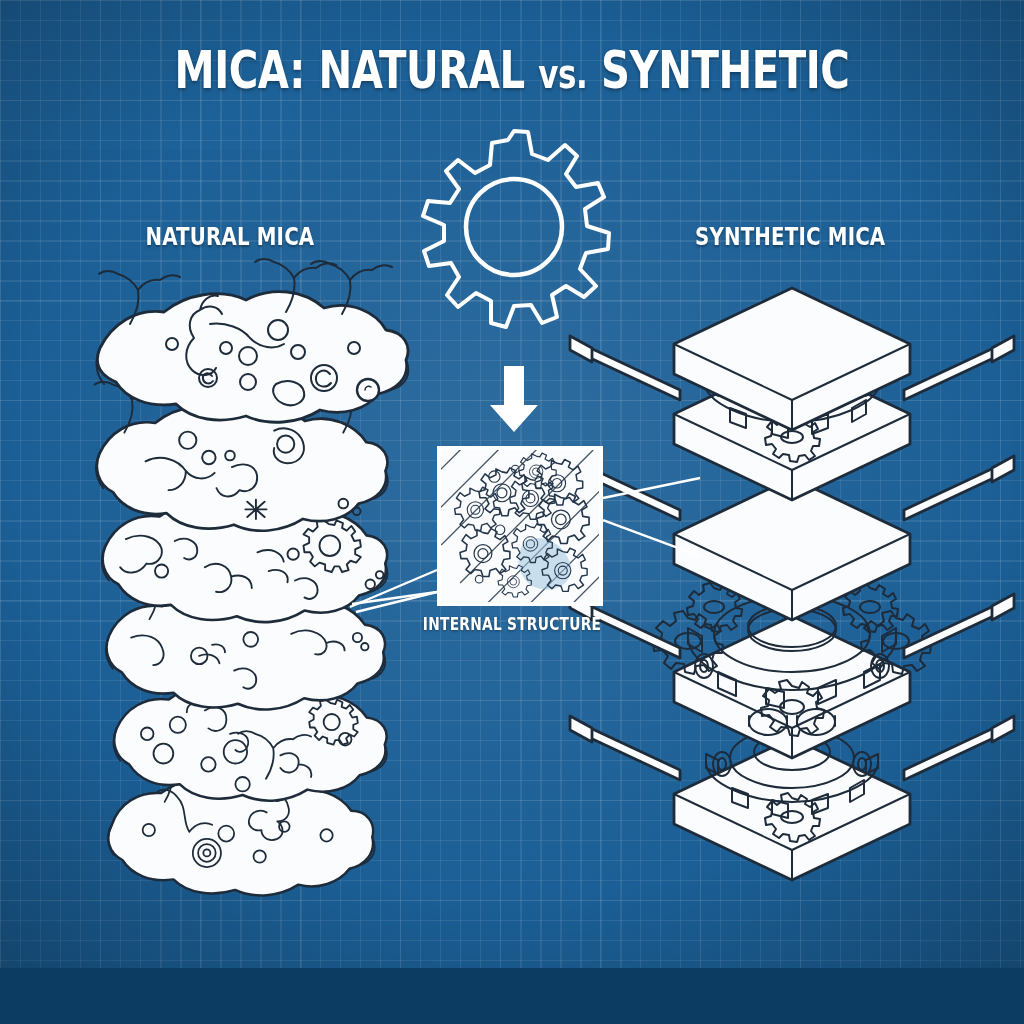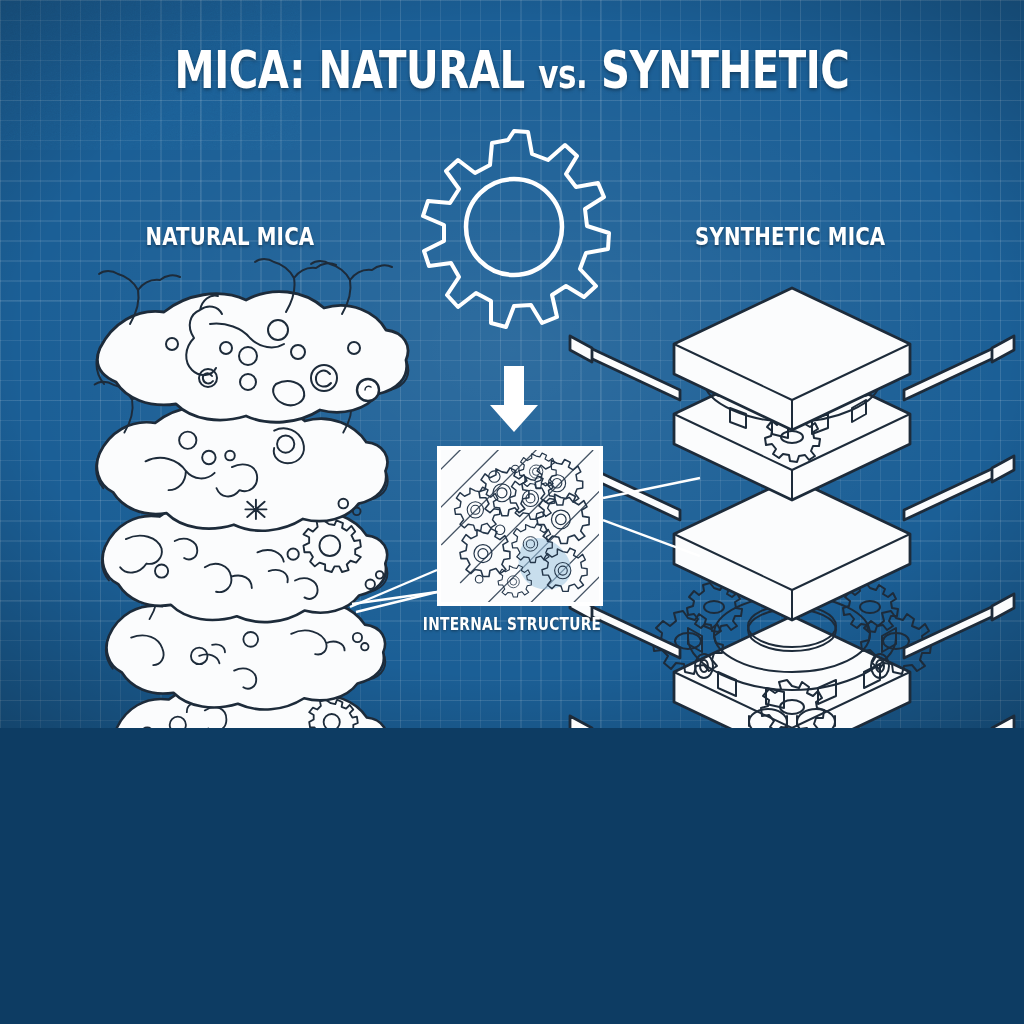--- a/index.html
+++ b/index.html
@@ -1,18 +1,18 @@
 <!DOCTYPE html>
 <html><head>
 <meta charset="utf-8">
 <style>
   html,body{margin:0;padding:0;background:#0d3c63;}
   body{font-family:"Liberation Sans",sans-serif;}
   #stage{
-    position:relative;width:1024px;height:728px;overflow:hidden;
+    position:relative;width:1024px;height:968px;overflow:hidden;
     background:
       radial-gradient(ellipse 78% 72% at 50% 48%, rgba(255,255,255,0.085) 0%, rgba(255,255,255,0.0) 62%, rgba(0,0,0,0.30) 100%),
       repeating-linear-gradient(to right, rgba(255,255,255,0.085) 0px, rgba(255,255,255,0.085) 1.5px, rgba(255,255,255,0) 1.5px, rgba(255,255,255,0) 20px),
       repeating-linear-gradient(to bottom, rgba(255,255,255,0.085) 0px, rgba(255,255,255,0.085) 1.5px, rgba(255,255,255,0) 1.5px, rgba(255,255,255,0) 20px),
       repeating-linear-gradient(to right, rgba(255,255,255,0.05) 0px, rgba(255,255,255,0.05) 1px, rgba(255,255,255,0) 1px, rgba(255,255,255,0) 100px),
       repeating-linear-gradient(to bottom, rgba(255,255,255,0.05) 0px, rgba(255,255,255,0.05) 1px, rgba(255,255,255,0) 1px, rgba(255,255,255,0) 100px),
       linear-gradient(#1b5f96,#1b5f96);
   }
   #noise{position:absolute;inset:0;opacity:.35;pointer-events:none;mix-blend-mode:overlay;}
   .ttl{

